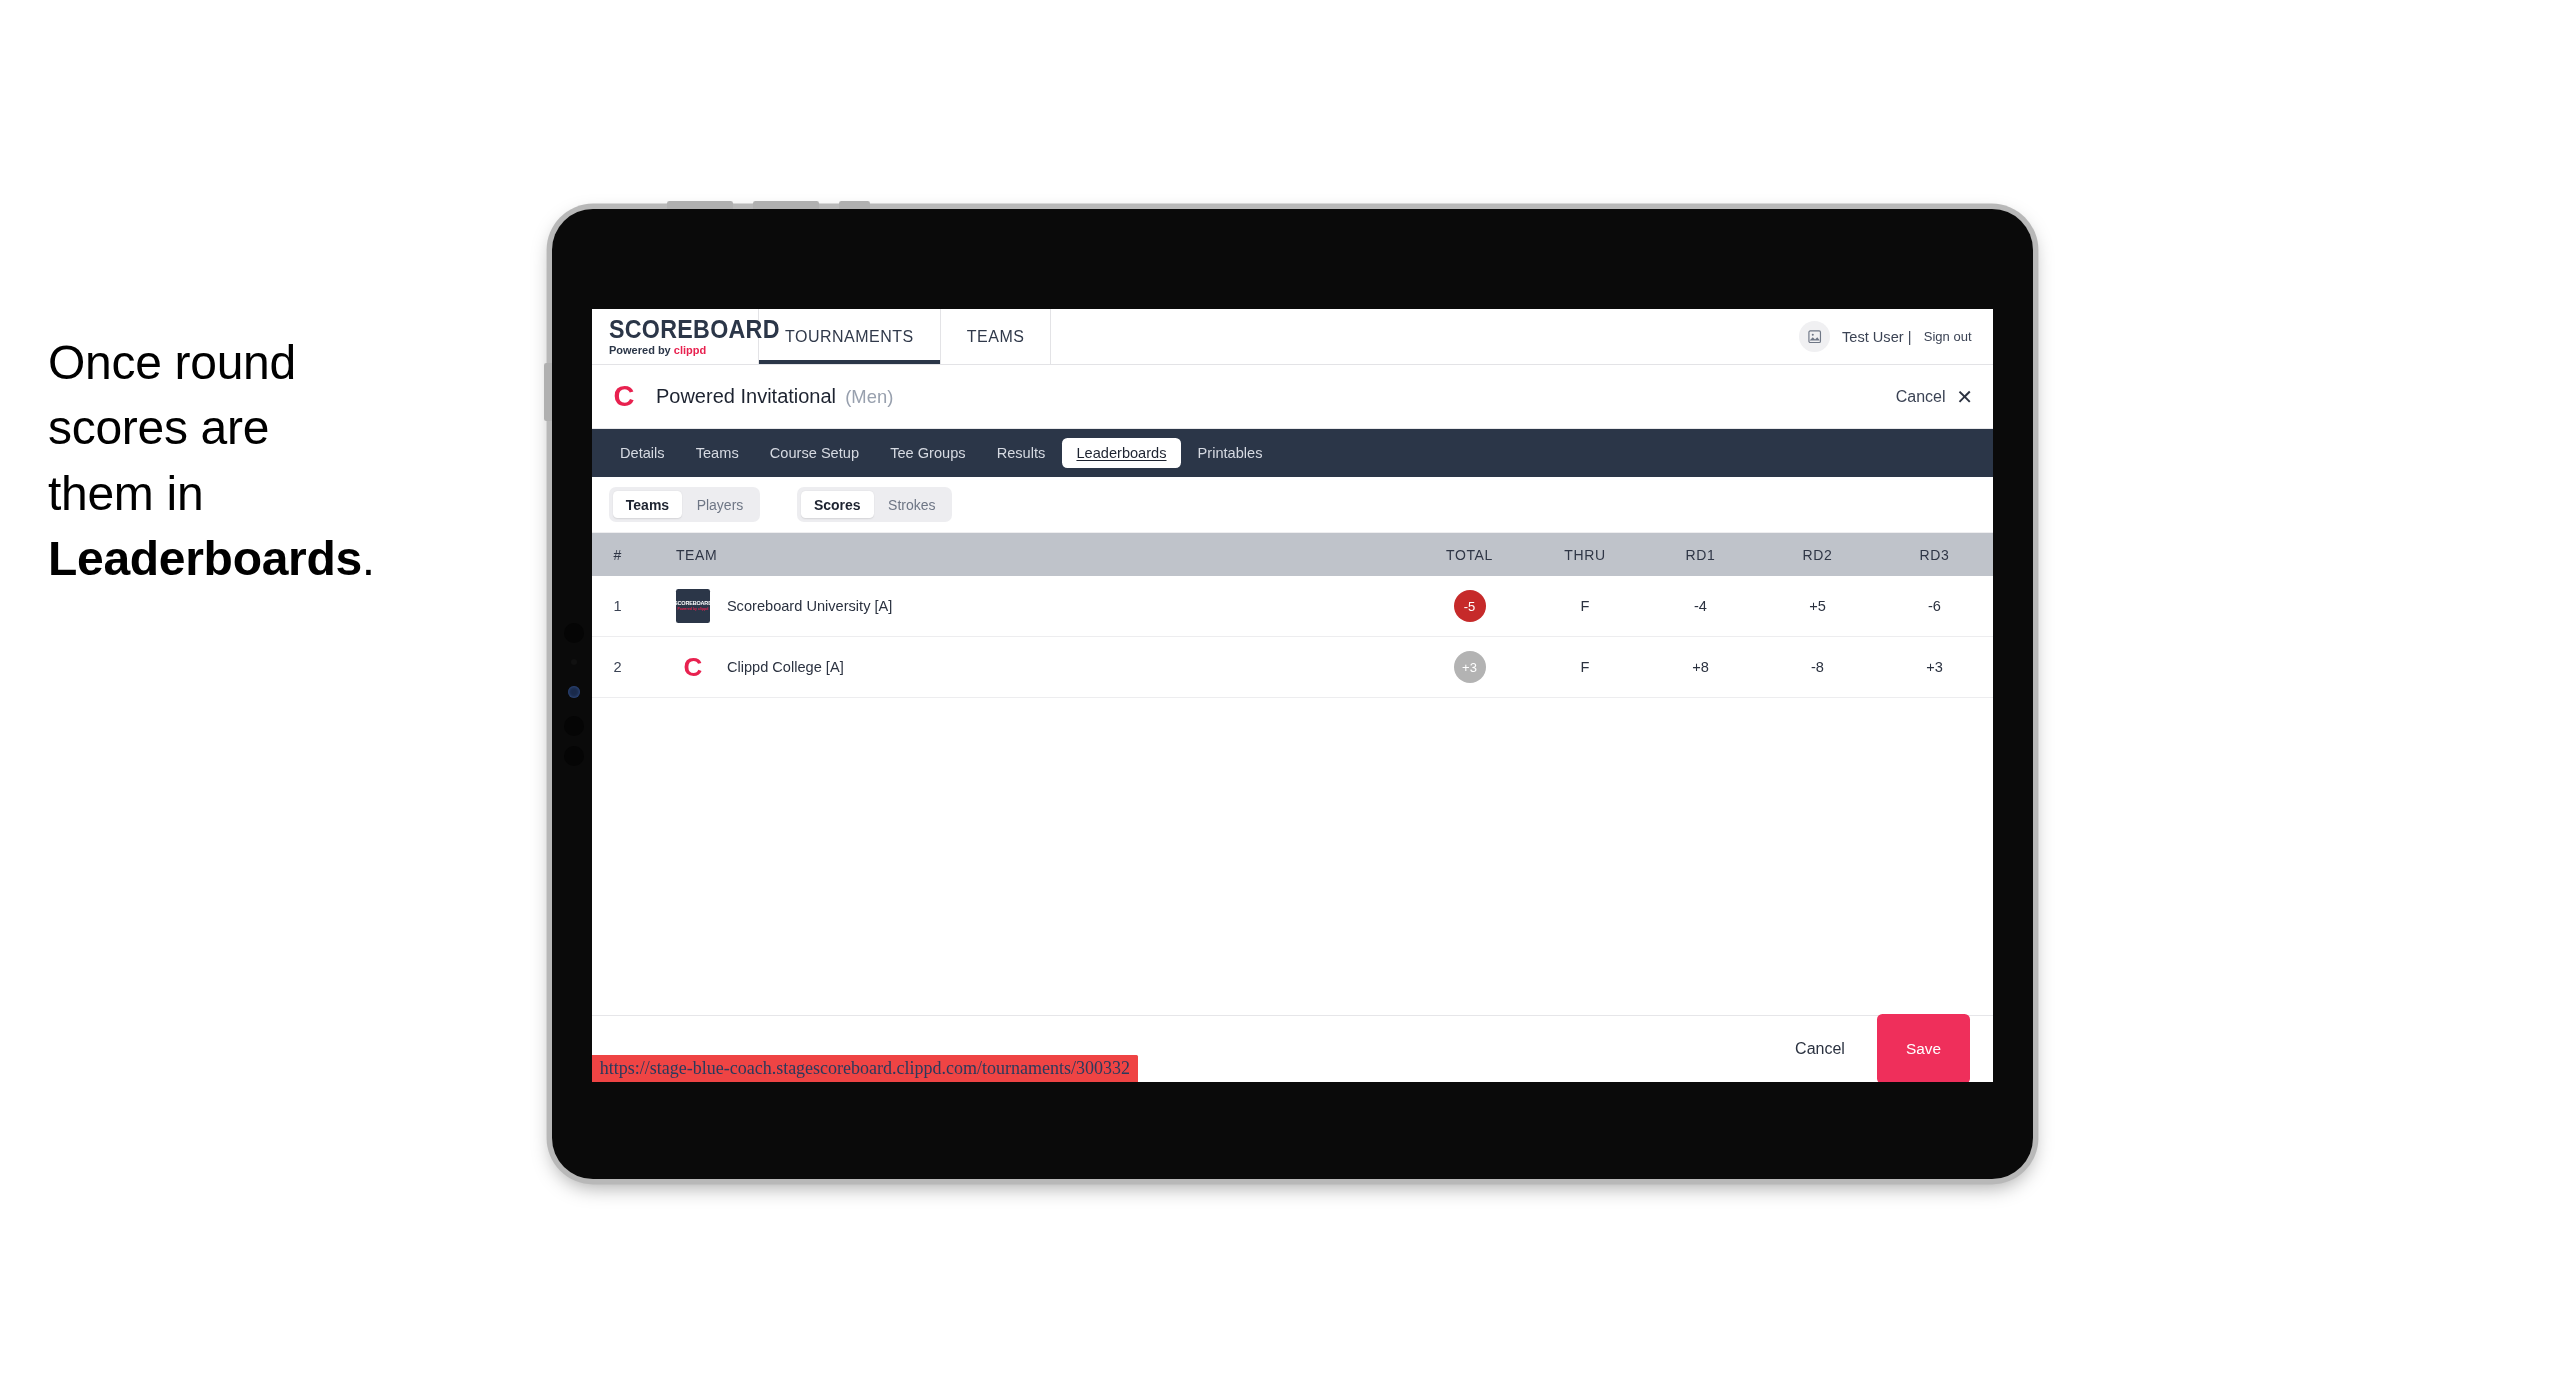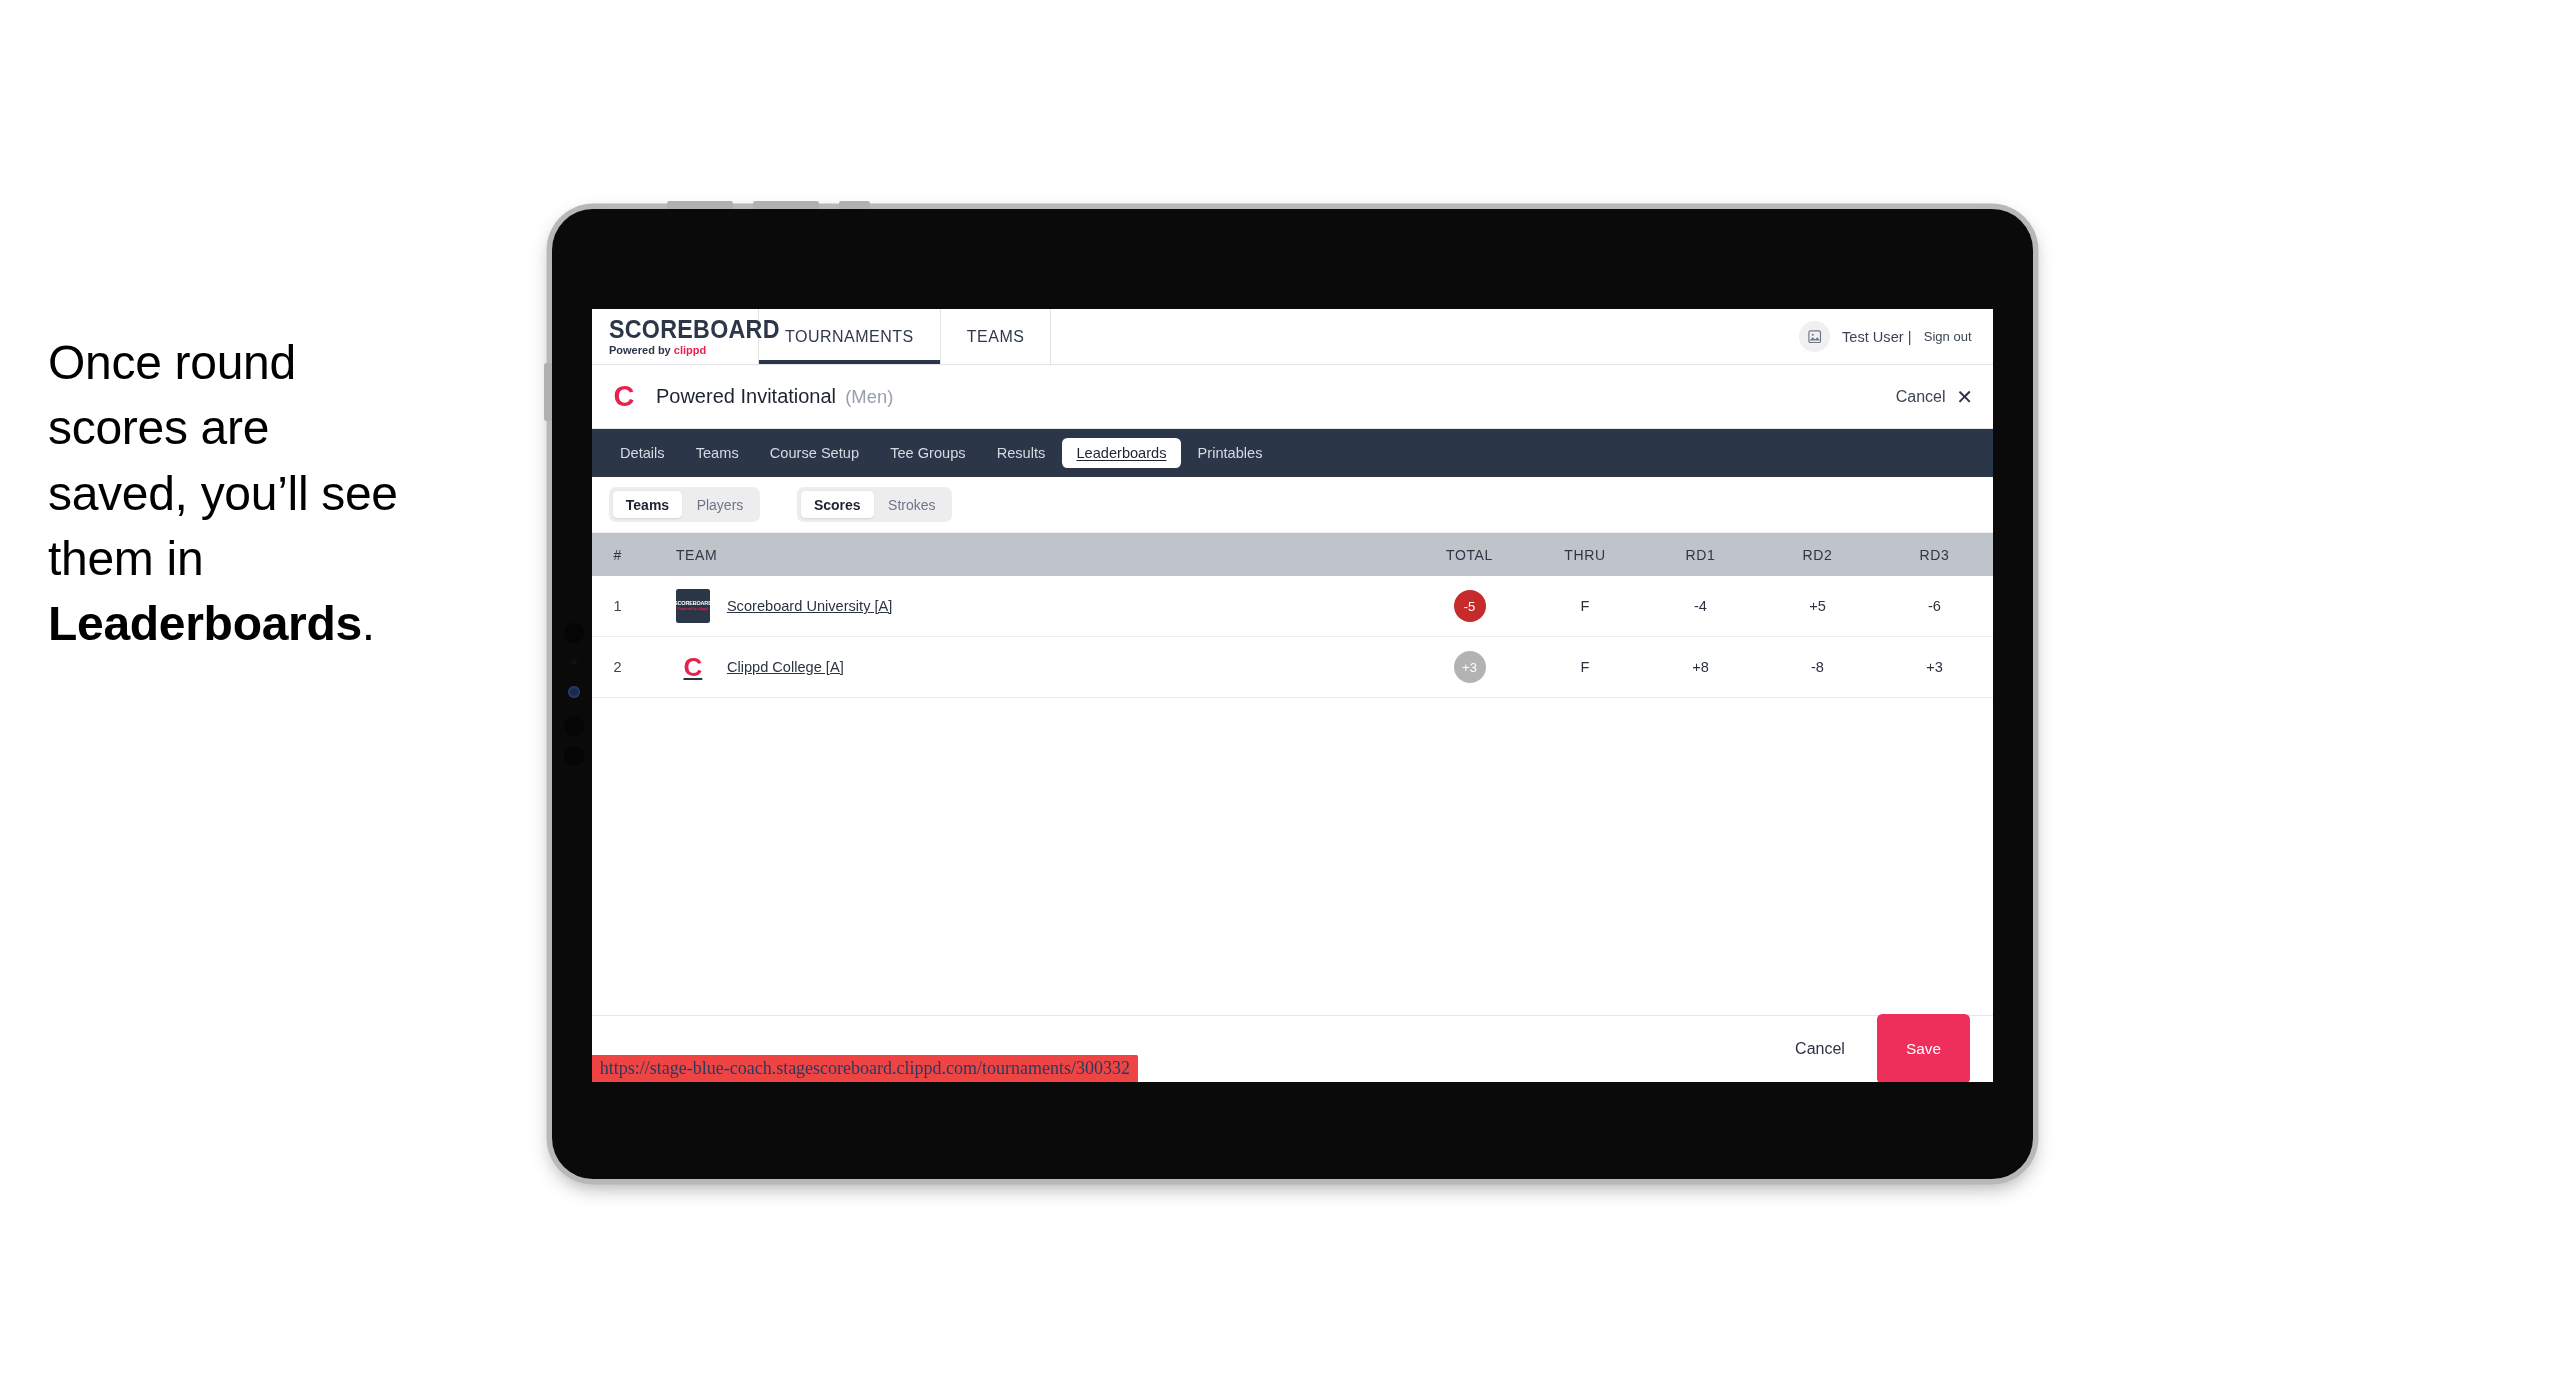--- a/index.html
+++ b/index.html
@@ -276,21 +276,21 @@
 
   .tbl tbody td {
     height: 58px;
     font-size: 14.6px;
     color: #2b3240;
     text-align: center;
     border-bottom: 0.8px solid #ededef;
     background: #fff;
   }
   .tbl tbody td.c-rank { text-align: left; padding-left: 21.5px; color:#3b4354; }
-  .tbl tbody td.c-team { text-align: center; padding-left: 18.4px; text-decoration: underline; }
+  .tbl tbody td.c-team { text-align: center; padding-left: 18.4px; }
   .team-cell { display: flex; align-items: center; gap: 17px; }
   .team-logo-sq {
     width: 34px; height: 34px;
     background: #2b3648;
     border-radius: 2.3px;
     display: flex; flex-direction: column;
     align-items: center; justify-content: center;
     overflow: hidden;
   }
   .team-logo-sq .l1 {
@@ -372,21 +372,20 @@
     position: relative;
     height: 100%;
   }
 </style>
 </head>
 <body>
 
 <div class="caption">
   <div>Once round</div>
   <div>scores are</div>
-  <div>saved, you’ll see</div>
   <div>them in</div>
   <div><b>Leaderboards</b><span>.</span></div>
 </div>
 
 <div class="tablet">
   <div class="tb-btn b1"></div>
   <div class="tb-btn b2"></div>
   <div class="tb-btn b3"></div>
   <div class="side-btn s1"></div>
 

